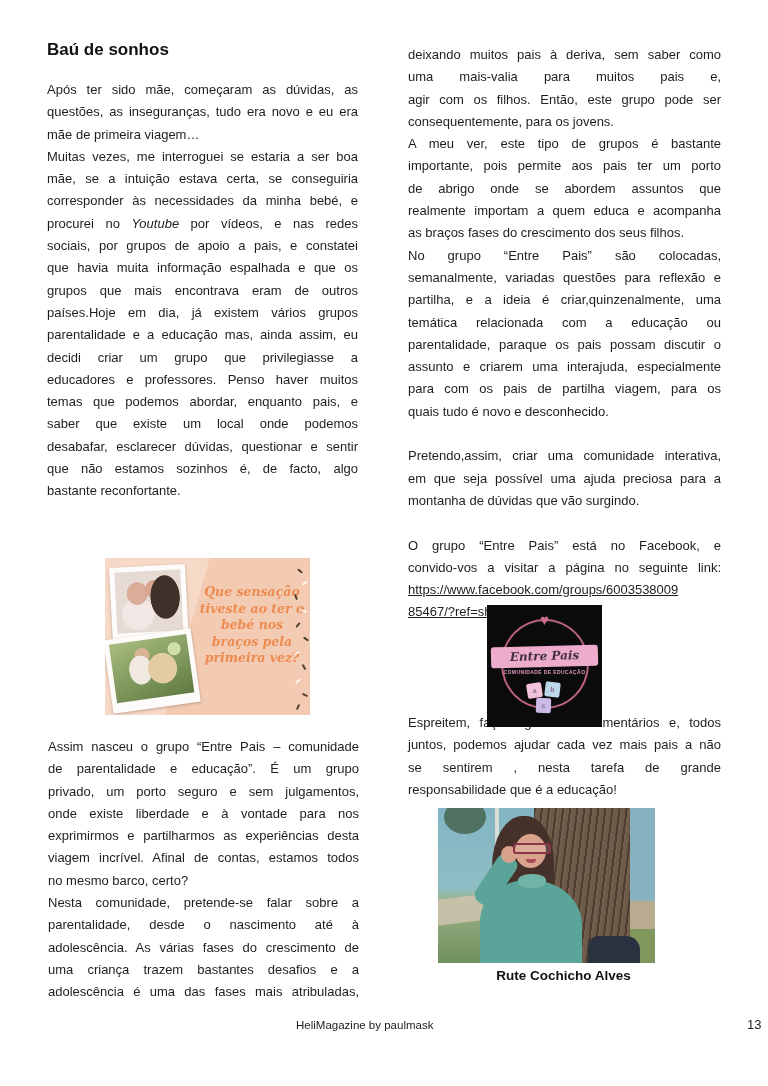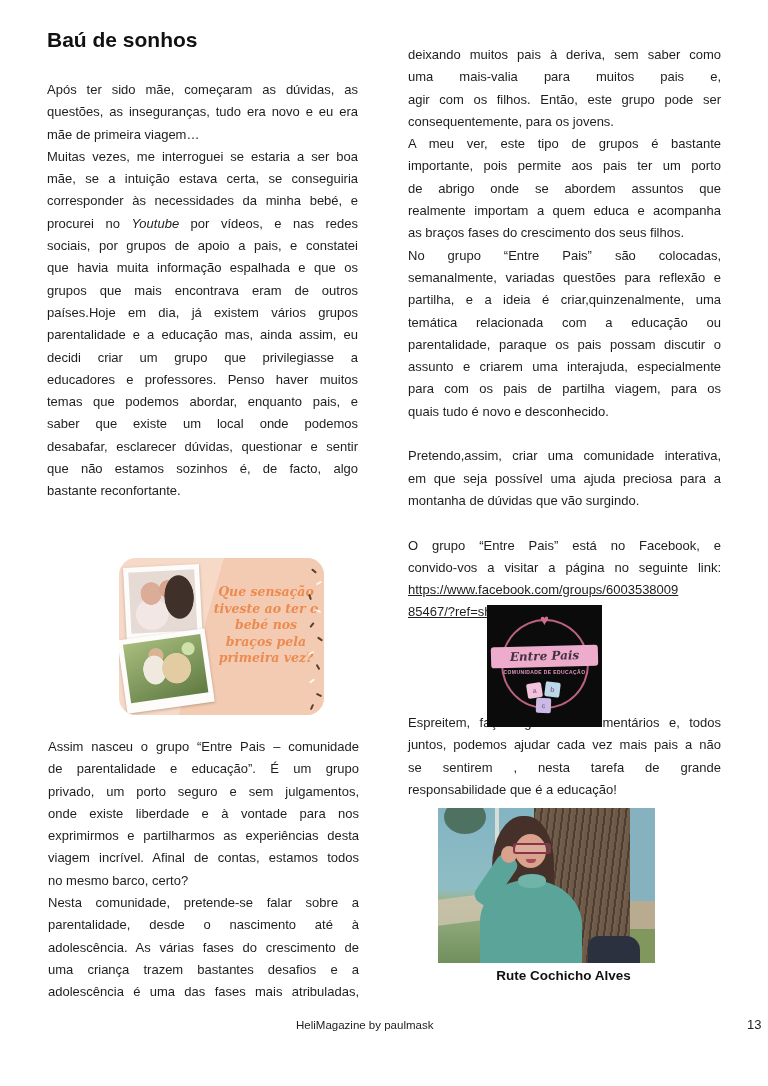--- a/index.html
+++ b/index.html
@@ -12,28 +12,28 @@
   .colblock { position:absolute; }
   .tline {
     font-size:13px; line-height:22.3px; height:22.3px; color:#1e1e1e;
     white-space:normal; overflow:visible;
   }
   .tline.just { text-align:justify; text-align-last:justify; }
   .tline.und  { text-decoration:underline; }
   .tline i { font-style:italic; }
 
   .article-title {
-    position:absolute; left:47px; top:28px; width:311px;
-    font-size:21px; font-weight:bold; color:#111;
+    position:absolute; left:47px; top:40px; width:311px;
+    font-size:17px; font-weight:bold; color:#111;
   }
 
   
   #collage {
-    position:absolute; left:119px; top:558px; width:205px; height:157px;
-    background:var(--collage_bg,#f6d9c6); overflow:hidden;border-radius:17px;
+    position:absolute; left:105px; top:558px; width:205px; height:157px;
+    background:var(--collage_bg,#f6d9c6); overflow:hidden;
   }
   #collage .accent {
     position:absolute; right:-28px; top:-38px; width:150px; height:250px;
     background:var(--collage_accent,#f3cbb3); transform:rotate(16deg); border-radius:28px;
   }
   .polaroid { position:absolute; background:#fdfcfa; box-shadow:0 1px 3px rgba(90,60,40,.35); }
   #polaroid1 { left:6px; top:8px; width:76px; height:78px; transform:rotate(-3deg); }
   #polaroid1 .ph {
     position:absolute; left:5px; top:5px; right:5px; bottom:12px;
     background:

